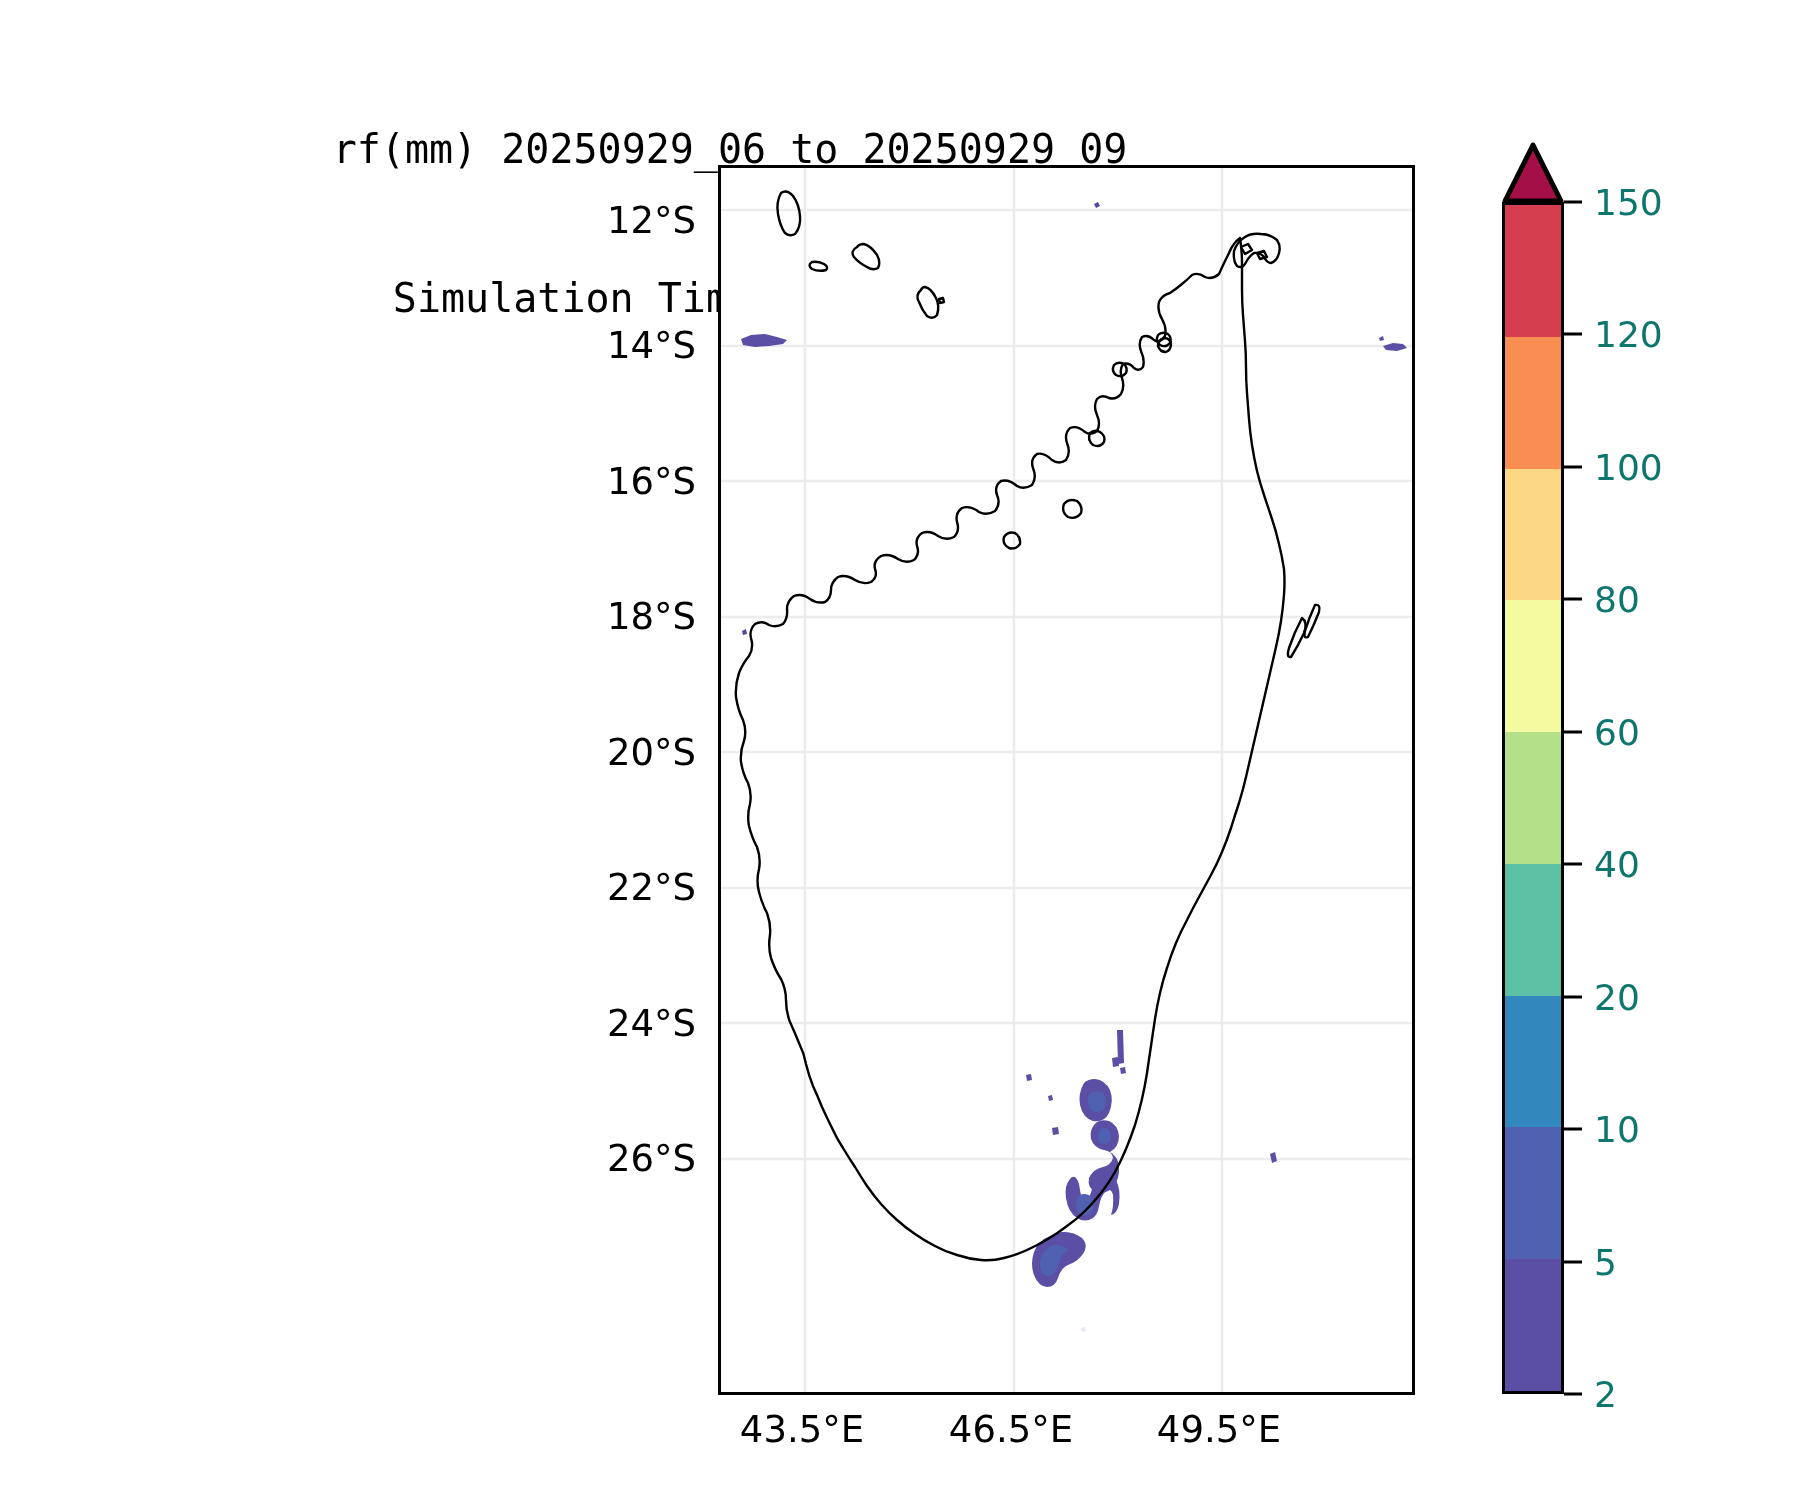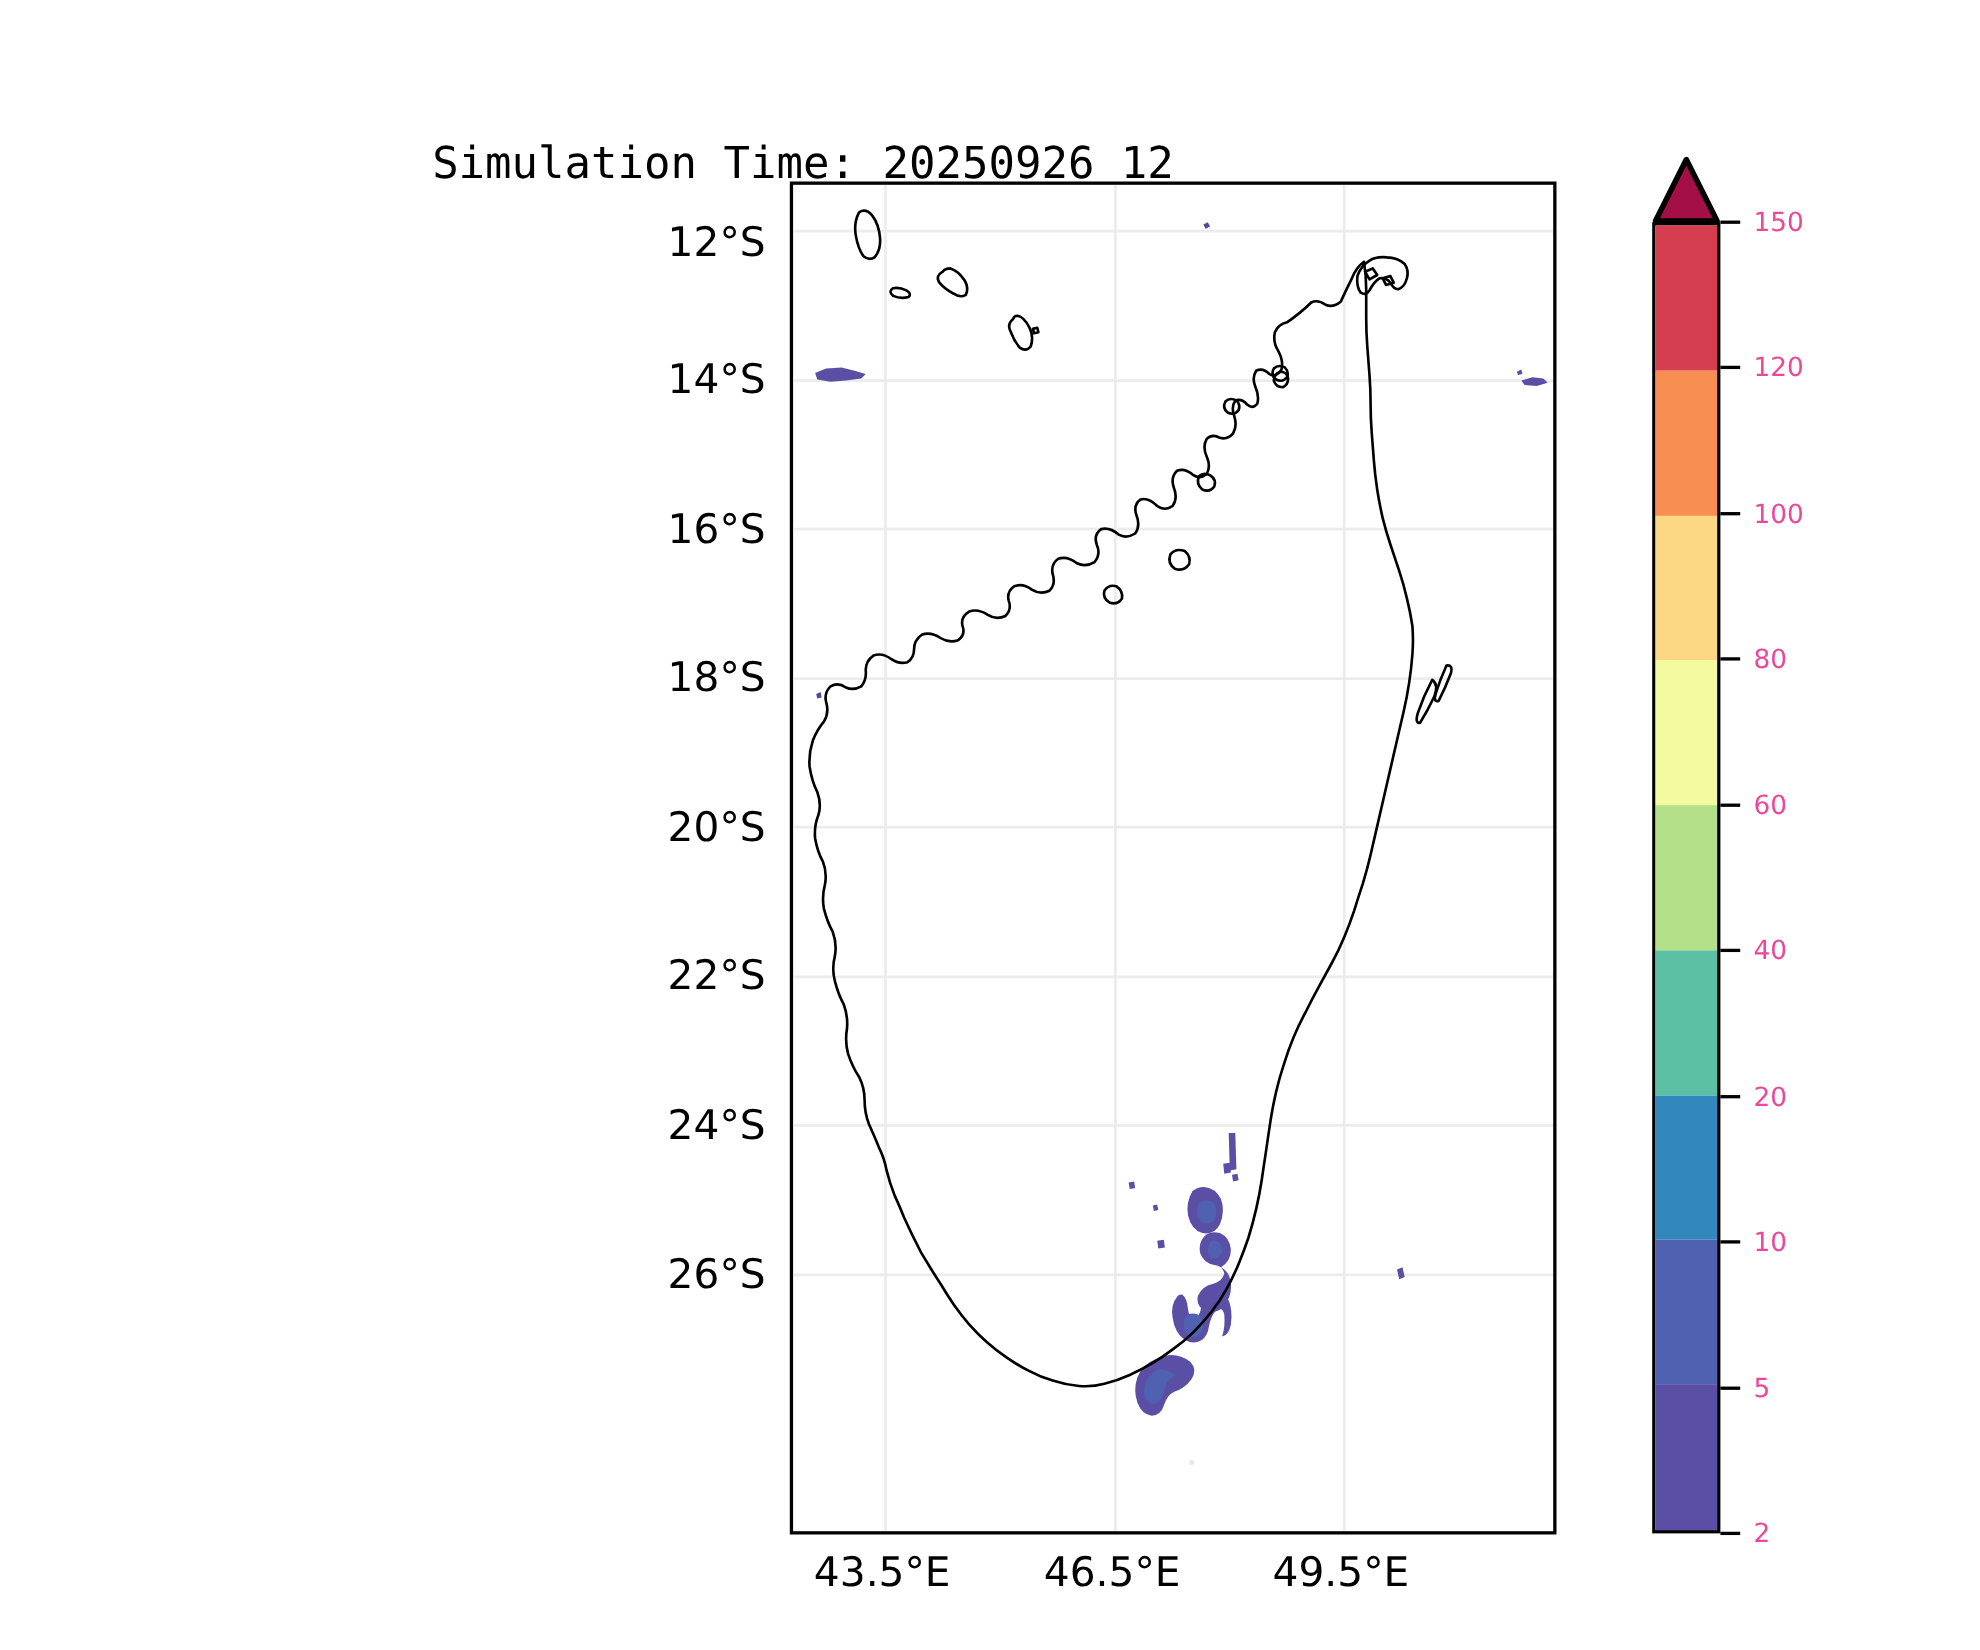--- a/index.html
+++ b/index.html
@@ -95,30 +95,31 @@
     left: 62px;
     width: 18px;
     height: 0;
     border-top: 3px solid #000000;
     transform: translateY(-1.5px);
   }
   .cb-tick-label {
     position: absolute;
     left: 92px;
     transform: translateY(-50%);
-    font-size: 24px;
-    color: #ec4899;
+    font-size: 36px;
+    color: #0f766e;
     white-space: pre;
     font-family: "DejaVu Sans", sans-serif;
   }
 </style>
 </head>
 <body>
 
 <div id="title-block">
+  <span class="tline">rf(mm) 20250929_06 to 20250929_09</span>
   <span class="tline">Simulation Time: 20250926_12</span>
 </div>
 
 <div class="ytick-label" style="top:220px;">12°S</div>
 <div class="ytick-label" style="top:345px;">14°S</div>
 <div class="ytick-label" style="top:481px;">16°S</div>
 <div class="ytick-label" style="top:616px;">18°S</div>
 <div class="ytick-label" style="top:752px;">20°S</div>
 <div class="ytick-label" style="top:887px;">22°S</div>
 <div class="ytick-label" style="top:1023px;">24°S</div>

